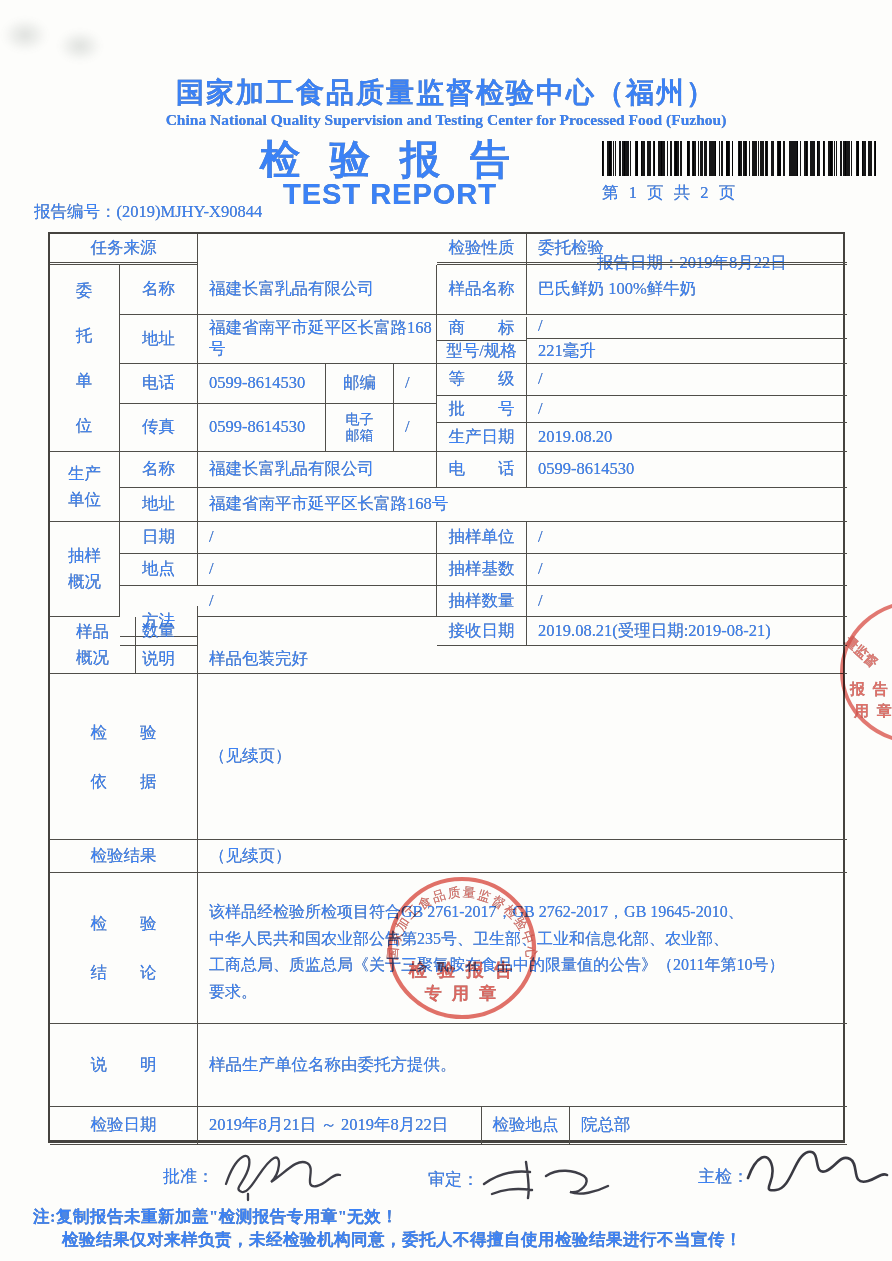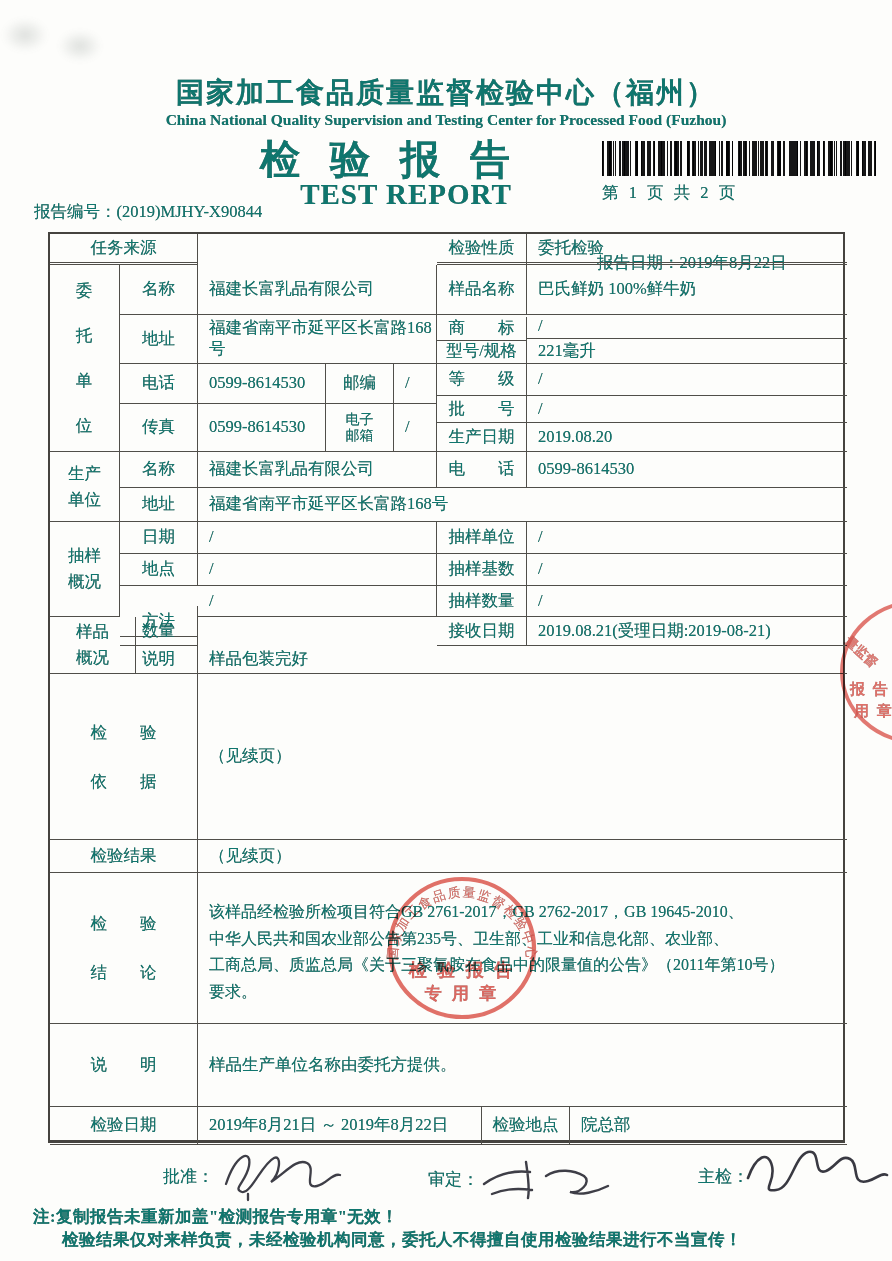--- a/index.html
+++ b/index.html
@@ -1,29 +1,29 @@
 <!DOCTYPE html>
 <html><head>
 <meta charset="utf-8">
 <style>
   html,body{margin:0;padding:0;background:#e8e8e6;}
   .sheet{
     position:relative; width:892px; height:1261px; margin:0 auto;
     background:#fdfdfb; overflow:hidden;
     font-family:"Liberation Serif","DejaVu Serif",serif;
-    color:#0f766e;
+    color:#3b82f6;
     text-shadow:0 0 .5px rgba(45,44,41,.65);
   }
   .abs{position:absolute;}
   .smudge{position:absolute; border-radius:50%; filter:blur(3px); opacity:.22;
     background:radial-gradient(ellipse at center,#6f7a74 0%,rgba(111,122,116,0) 70%);}
   .org-cn{left:0;top:74px;width:892px;text-align:center;font-size:28px;font-weight:bold;letter-spacing:2px;}
   .org-en{left:0;top:111px;width:892px;text-align:center;font-size:15.5px;font-weight:bold;}
   .title-cn{left:0;top:132px;width:780px;text-align:center;font-size:40px;font-weight:bold;letter-spacing:10px;}
-  .title-en{left:0;top:178px;width:780px;text-align:center;font-size:29px;font-weight:bold;letter-spacing:1px;font-family:Liberation Serif, serif;padding-left:16px;}
+  .title-en{left:0;top:178px;width:780px;text-align:center;font-size:29px;font-weight:bold;letter-spacing:1px;font-family:Liberation Sans, sans-serif;}
   .barcode{left:602px;top:141px;width:276px;height:35px;
     background:
       repeating-linear-gradient(90deg,#171717 0 2px,transparent 2px 5px,#171717 5px 9px,transparent 9px 11px,#171717 11px 12px,transparent 12px 17px),
       repeating-linear-gradient(90deg,#171717 0 1px,transparent 1px 7px,#171717 7px 10px,transparent 10px 13px);
     background-blend-mode:multiply;}
   .pageinfo{left:602px;top:182px;font-size:16.5px;letter-spacing:3px;}
   .repno{left:34px;top:201px;font-size:16.5px;}
   .repdate{left:597px;top:208px;font-size:16.5px;margin-top:44px;}
   .tbl{left:48px;top:232px;width:797px;height:911px;border:2.6px solid #45433f;border-bottom-width:3.2px;box-sizing:border-box;}
   .cell{position:absolute;box-sizing:border-box;

